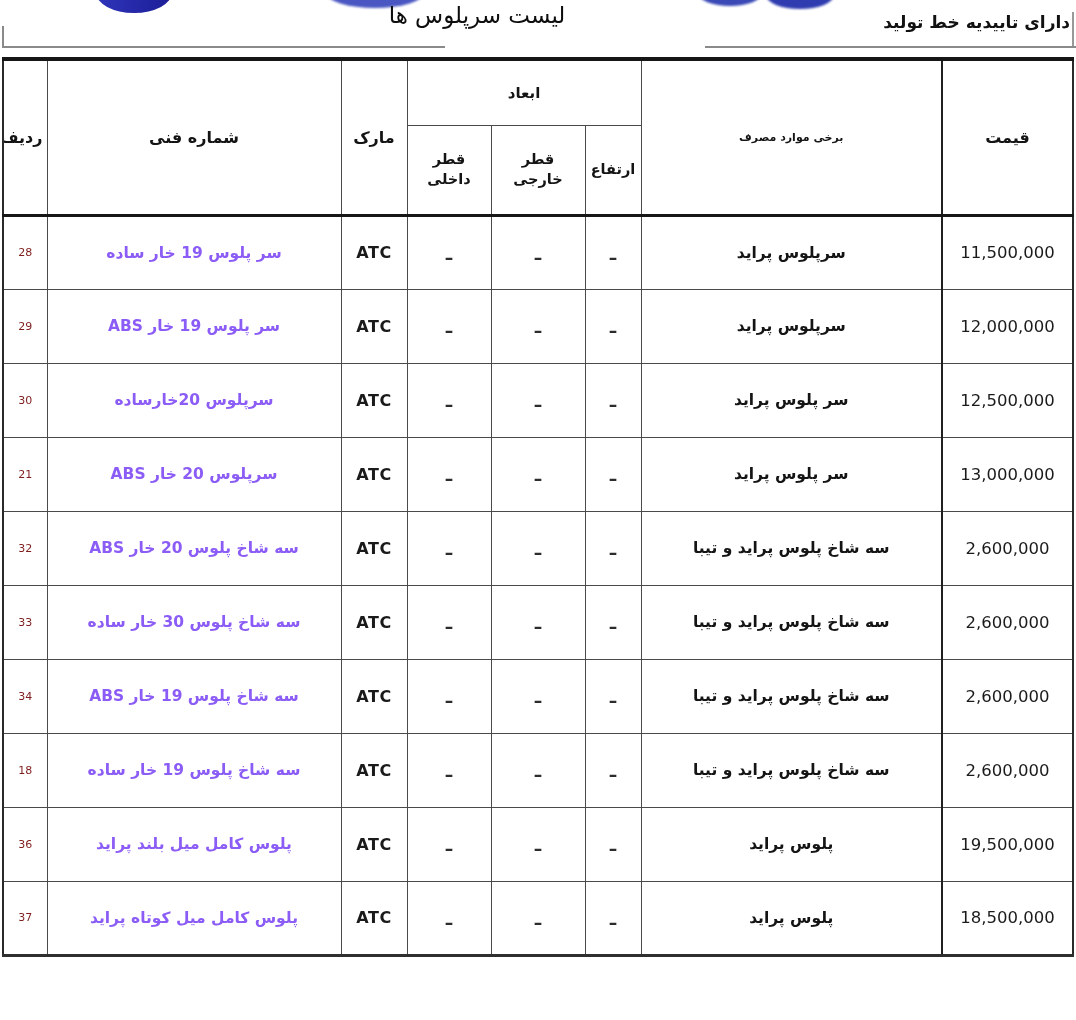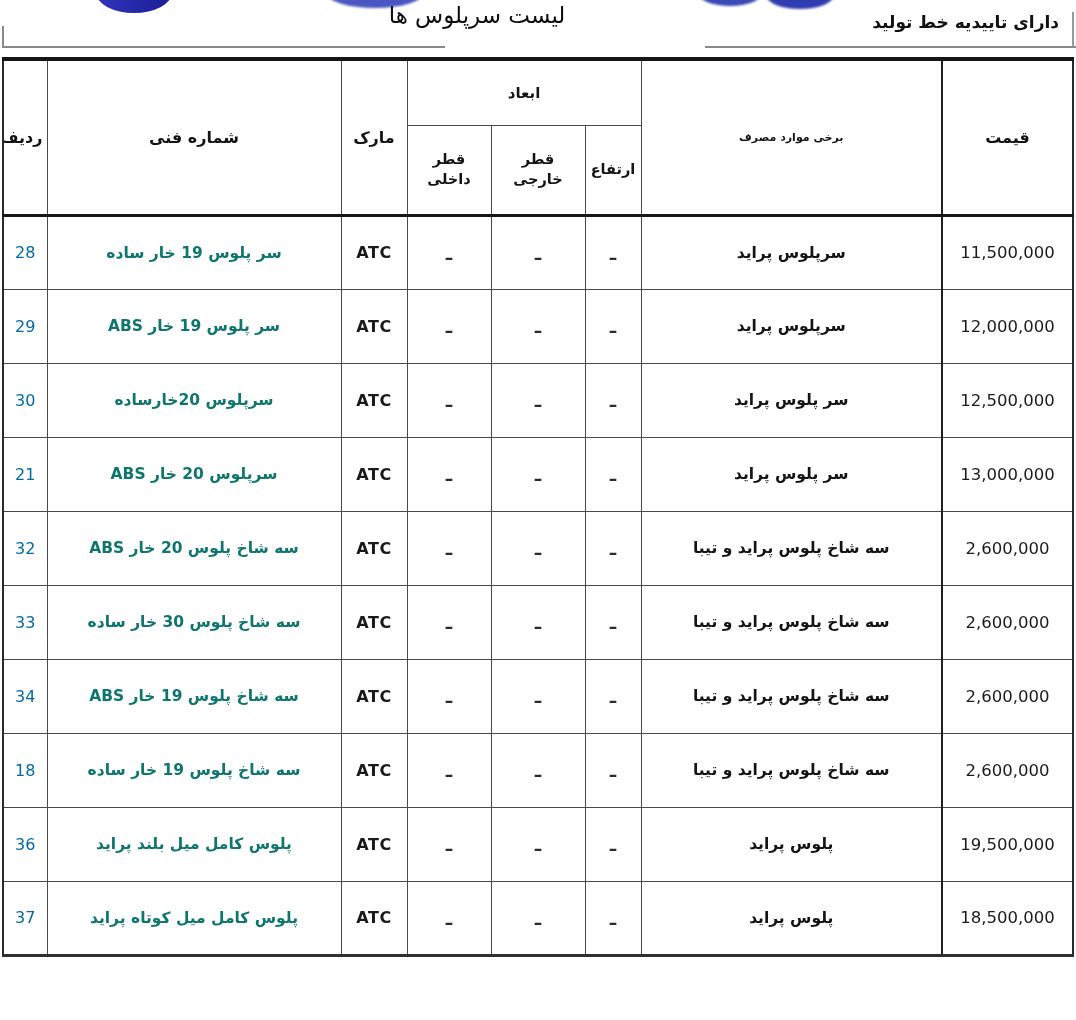--- a/index.html
+++ b/index.html
@@ -3,21 +3,21 @@
 <meta charset="utf-8">
 <style>
   html,body{margin:0;padding:0;}
   body{
     width:1076px;height:1020px;position:relative;overflow:hidden;
     background:#ffffff;color:#1a1a1a;
     font-family:"DejaVu Sans",sans-serif;
   }
   
   .approval{
-    position:absolute;top:12px;right:17px;width:400px;
+    position:absolute;top:12px;right:6px;width:400px;
     text-align:right;font-size:17px;font-weight:600;direction:rtl;color:#111;
   }
   .title{
     position:absolute;top:2px;left:357px;width:240px;
     text-align:center;font-size:23px;font-weight:normal;direction:rtl;color:#0d0d0d;
   }
   .rule{position:absolute;background:#8a8a8a;height:2px;top:46px;}
   .rule.left{left:2px;width:443px;}
   .rule.right{left:705px;width:371px;}
   .tick-left{position:absolute;left:2px;top:26px;width:2px;height:20px;background:#8a8a8a;}
@@ -38,22 +38,22 @@
     padding:0 4px;overflow:hidden;
   }
   .price-list thead{border-bottom:3px solid #161616;}
   .price-list thead tr.tier1{height:66px;}
   .price-list thead tr.tier2{height:90px;}
   .price-list tbody tr{height:74px;}
   .price-list th{font-weight:bold;font-size:16px;color:#141414;}
   .price-list th.sub{font-size:14.5px;line-height:1.35;}
   .price-list th.usage-h{font-size:11px;}
   .col-price-border{border-left:2px solid #202020 !important;}
-  td.c-no{font-size:16px;font-weight:400;color:#0369a1;}
-  td.c-tech{font-size:15.5px;font-weight:bold;color:#0f766e;}
+  td.c-no{font-size:11px;font-weight:400;color:#7f1d1d;}
+  td.c-tech{font-size:15.5px;font-weight:bold;color:#8b5cf6;}
   td.c-brand{font-size:16px;font-weight:bold;letter-spacing:.5px;direction:ltr;}
   td.c-dim span{display:inline-block;transform:translateY(5px);font-size:17px;font-weight:bold;color:#2c2c2c;}
   td.c-usage{font-size:15.5px;font-weight:bold;color:#141414;}
   td.c-price{font-size:16.5px;font-weight:400;color:#1b1b1b;direction:ltr;}
 </style>
 </head>
 <body>
 
 <div class="blob blob1"></div>
 <div class="blob blob2"></div>

